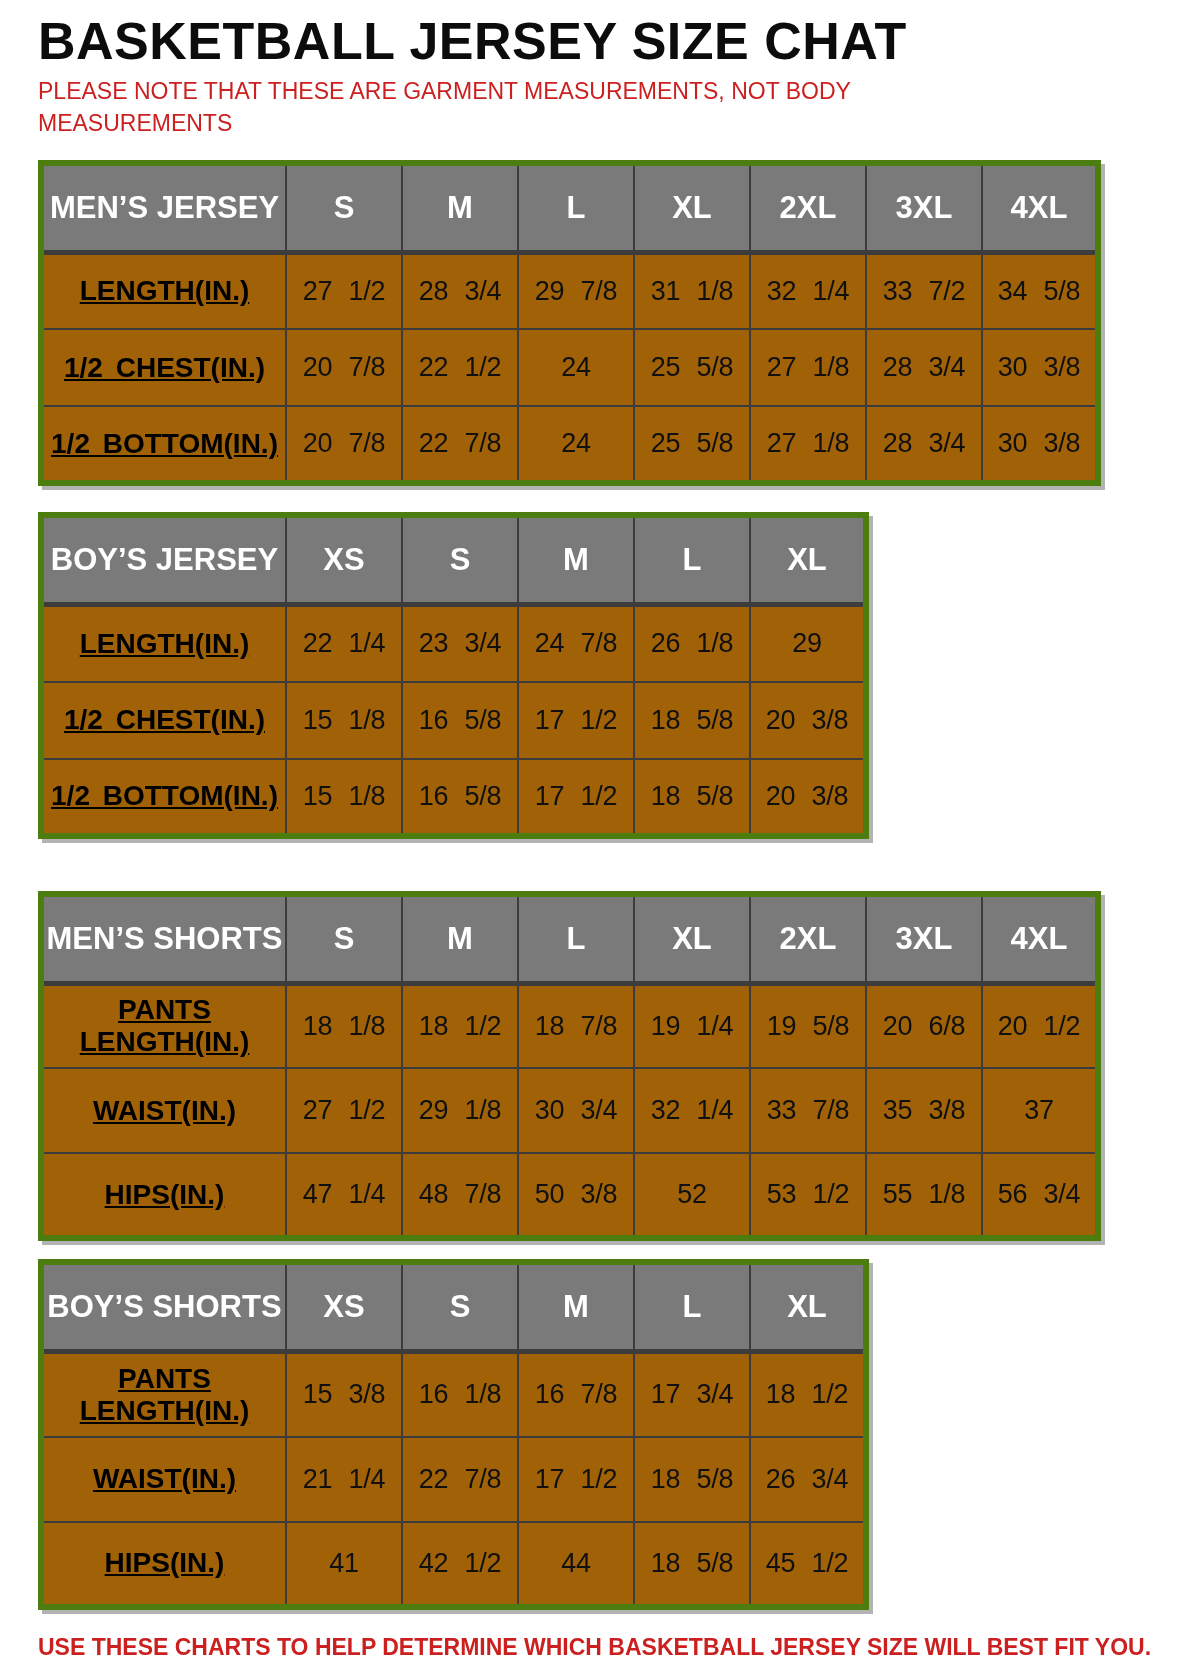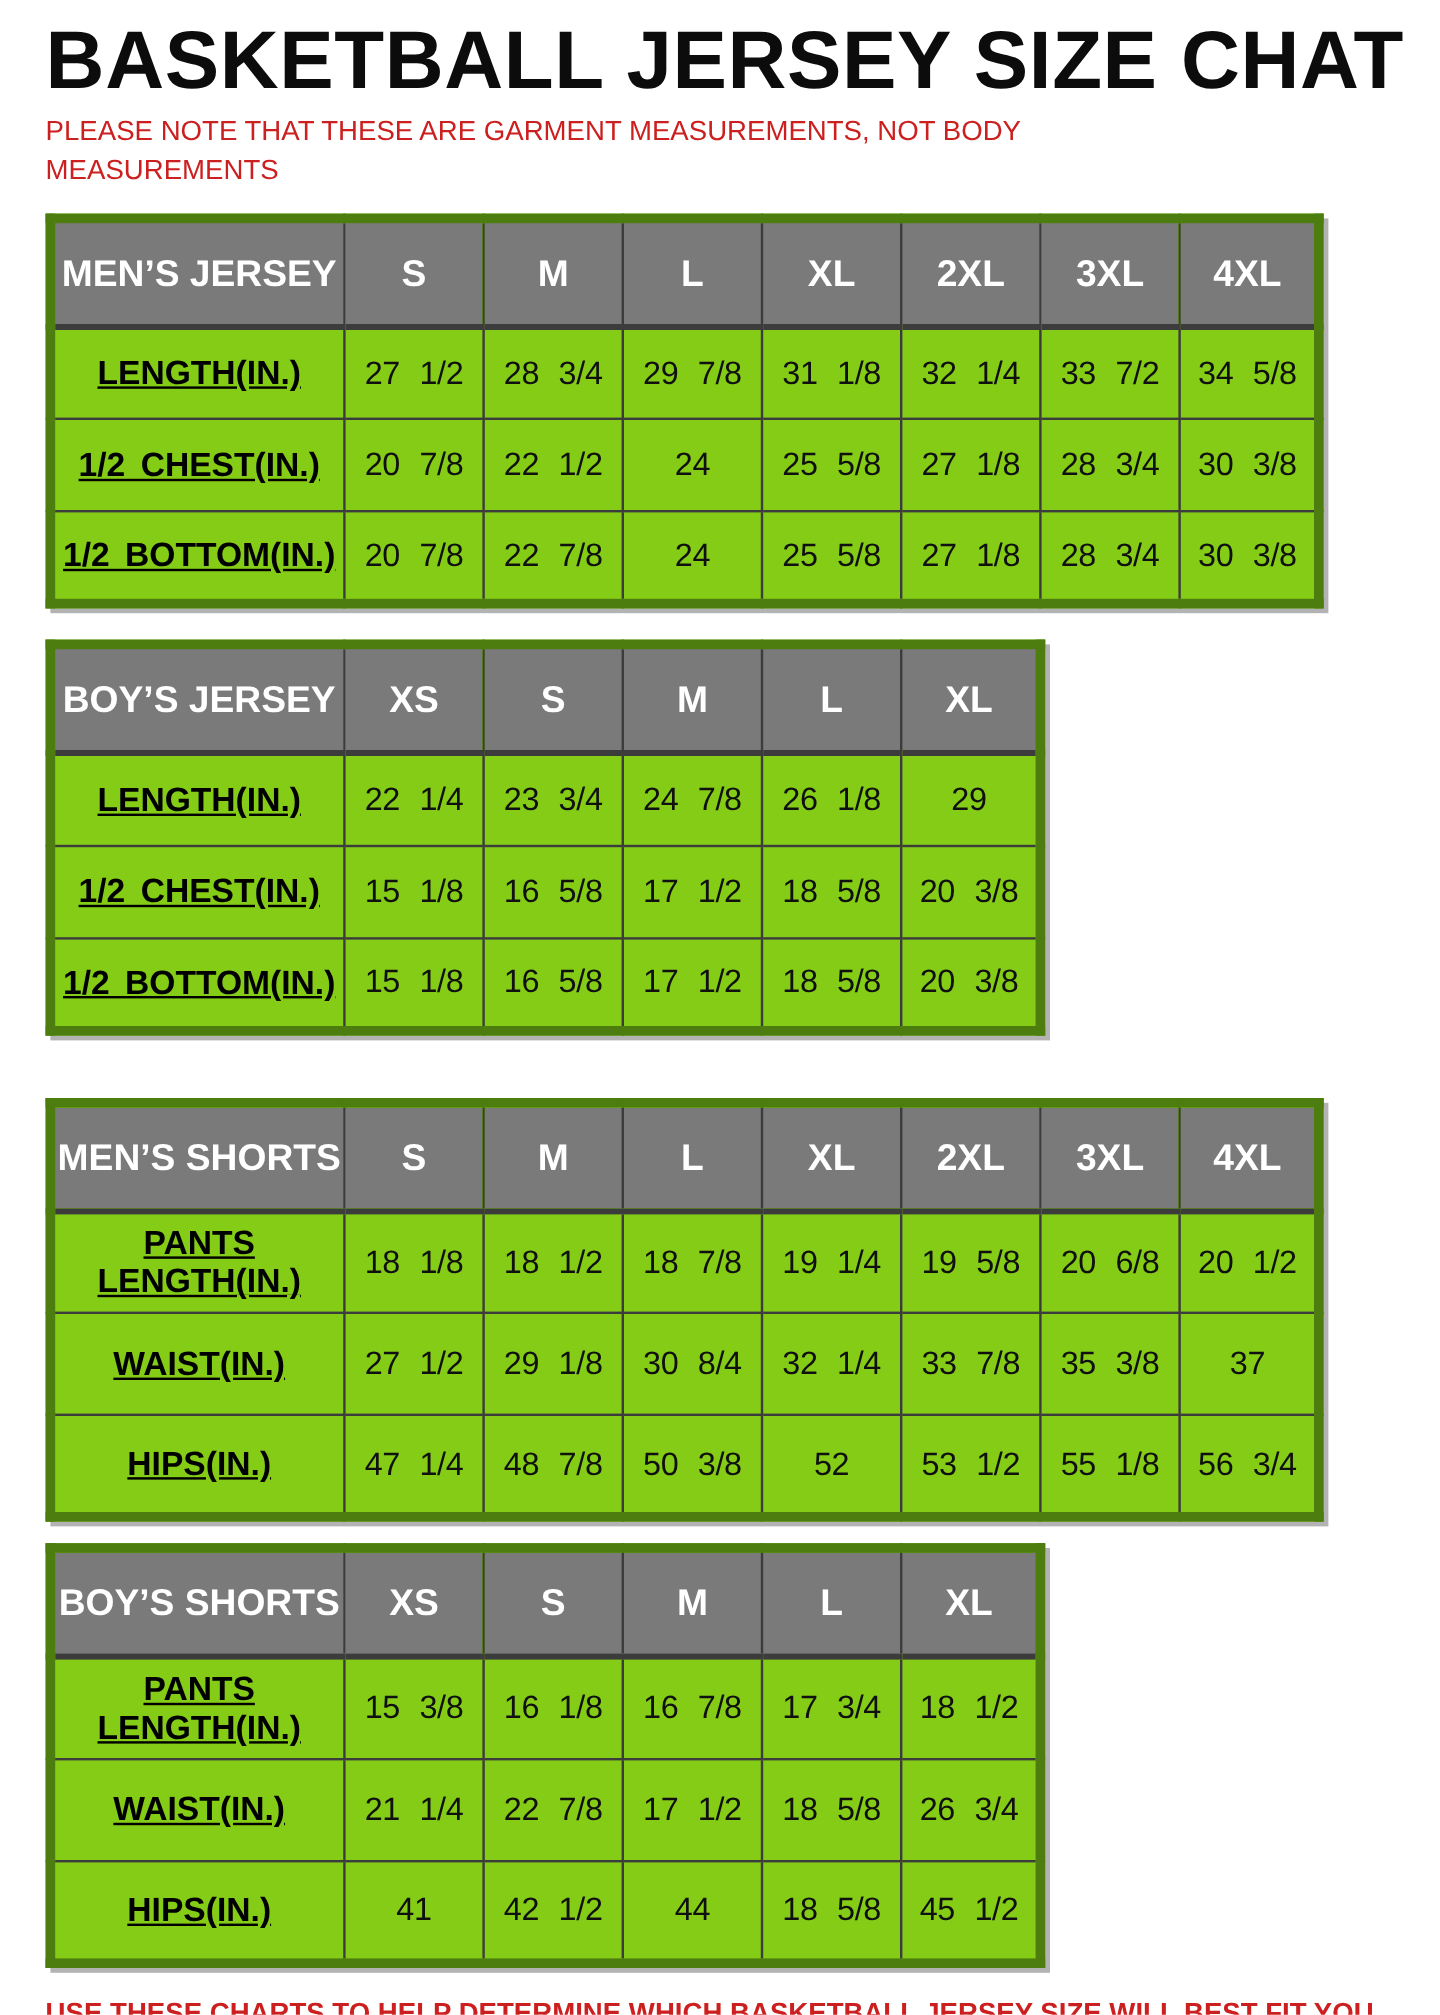--- a/index.html
+++ b/index.html
@@ -11,40 +11,40 @@
     width: 1200px;
     height: 1679px;
     overflow: hidden;
     font-family: "Liberation Sans", sans-serif;
     color: #0d0d0d;
   }
   .page {
     padding: 12px 0 0 38px;
   }
   .title {
-    font-size: 68px;
+    font-size: 52px;
     font-weight: 700;
     letter-spacing: 0.5px;
     line-height: 1.12;
     color: #0c0c0c;
     white-space: nowrap;
   }
   .note {
     margin-top: 6px;
     max-width: 850px;
     font-size: 23px;
     font-weight: 400;
     line-height: 1.38;
     color: var(--accent-red, #cc2020);
   }
   table.size-table {
     border-collapse: collapse;
     table-layout: fixed;
-    background: #84cc16;
-    border: 8px solid #4d7c0f;
+    background: #a16207;
+    border: 6px solid #4d7c0f;
     box-shadow: 4px 4px 0 #b3b3b3;
   }
   #table-0 { margin-top: 20px; }
   #table-1 { margin-top: 26px; }
   #table-2 { margin-top: 52px; }
   #table-3 { margin-top: 18px; }
   .size-table th, .size-table td {
     border: 2px solid #3c3c3c;
     text-align: center;
     vertical-align: middle;
@@ -226,21 +226,21 @@
           <td>18 7/8</td>
           <td>19 1/4</td>
           <td>19 5/8</td>
           <td>20 6/8</td>
           <td>20 1/2</td>
         </tr>
         <tr>
           <th>WAIST(IN.)</th>
           <td>27 1/2</td>
           <td>29 1/8</td>
-          <td>30 8/4</td>
+          <td>30 3/4</td>
           <td>32 1/4</td>
           <td>33 7/8</td>
           <td>35 3/8</td>
           <td>37</td>
         </tr>
         <tr>
           <th>HIPS(IN.)</th>
           <td>47 1/4</td>
           <td>48 7/8</td>
           <td>50 3/8</td>

